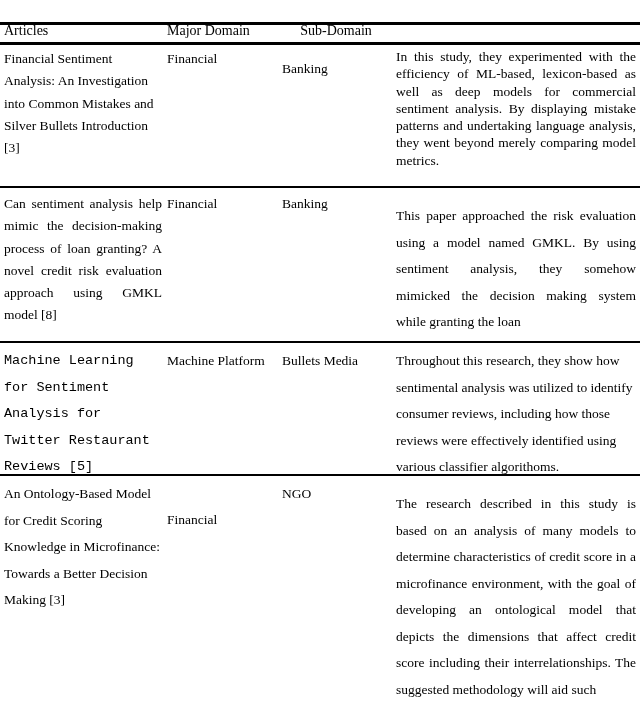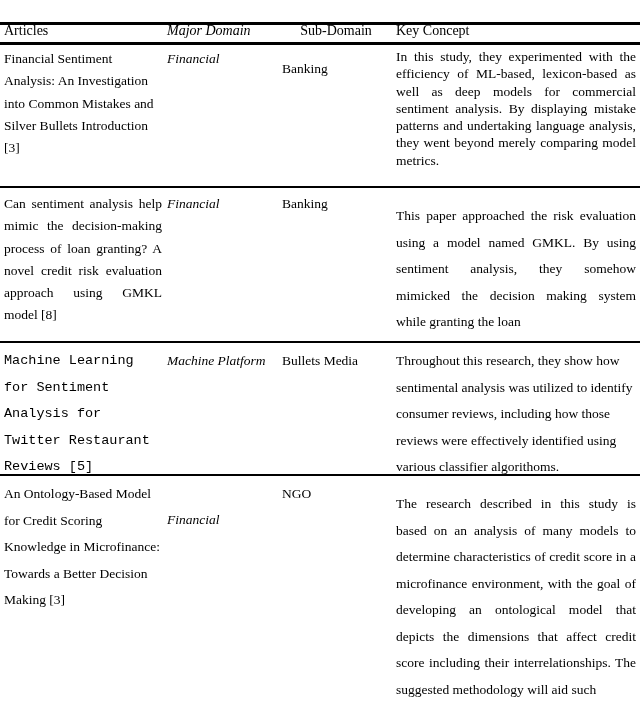--- a/index.html
+++ b/index.html
@@ -49,21 +49,21 @@
   }
 
   .cell {
     position: absolute;
     box-sizing: border-box;
     font-size: 13.5px;
   }
 
   
   .col-articles   { left: 4px;   width: 158px; }
-  .col-major      { left: 167px; width: 110px; font-style: italic; }
+  .col-major      { left: 167px; width: 110px; }
   .col-sub        { left: 282px; width: 108px; text-align: center; }
   .col-key        { left: 396px; width: 240px; }
 
   
   .header-row { top: 0; height: 22px; }
   .header-cell {
     top: 3px;
     font-size: 14px;
     white-space: nowrap;
   }
@@ -113,21 +113,20 @@
   <div class="rule rule-thick rule-header-bottom"></div>
   <div class="rule rule-thin rule-r1"></div>
   <div class="rule rule-thin rule-r2"></div>
   <div class="rule rule-thin rule-r3"></div>
   <div class="rule rule-thick rule-bottom"></div>
 
   <div class="row header-row">
     <div class="cell header-cell col-articles">Articles</div>
     <div class="cell header-cell col-major">Major Domain</div>
     <div class="cell header-cell col-sub">Sub-Domain</div>
-    <div class="cell header-cell col-key">Key Concept</div>
   </div>
 
   <div class="row row1">
     <div class="cell col-articles left lh-medium">Financial Sentiment Analysis: An Investigation into Common Mistakes and Silver Bullets Introduction [3]</div>
     <div class="cell col-major left lh-medium">Financial</div>
     <div class="cell col-sub left lh-medium">Banking</div>
     <div class="cell col-key justify lh-tight">In this study, they experimented with the efficiency of ML-based, lexicon-based as well as deep models for commercial sentiment analysis. By displaying mistake patterns and undertaking language analysis, they went beyond merely comparing model metrics.</div>
   </div>
 
   <div class="row row2">

